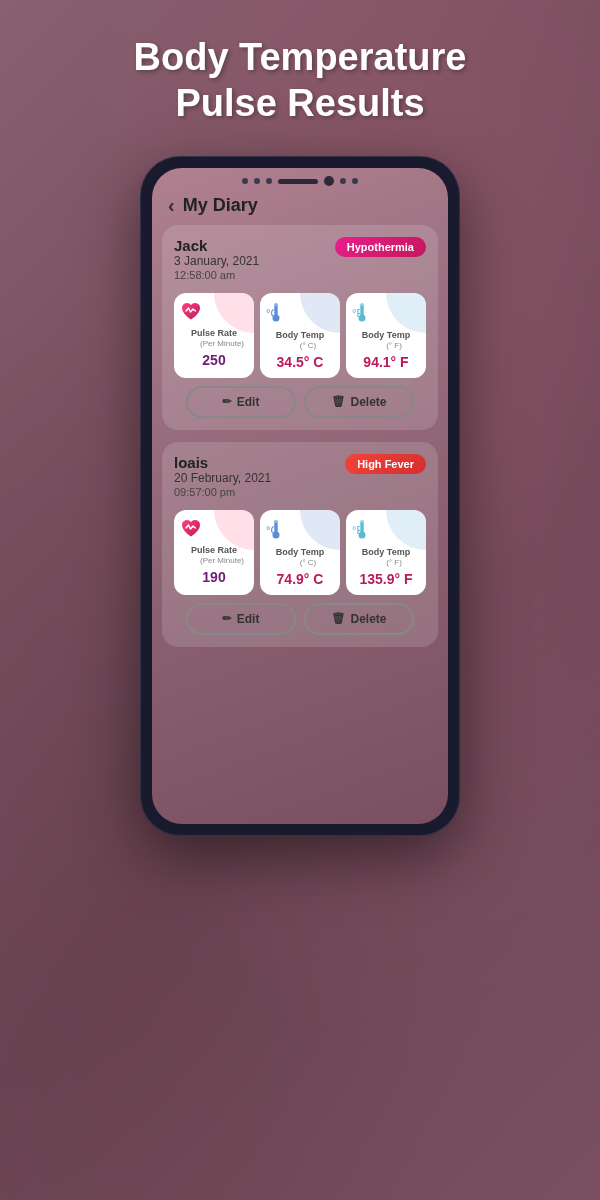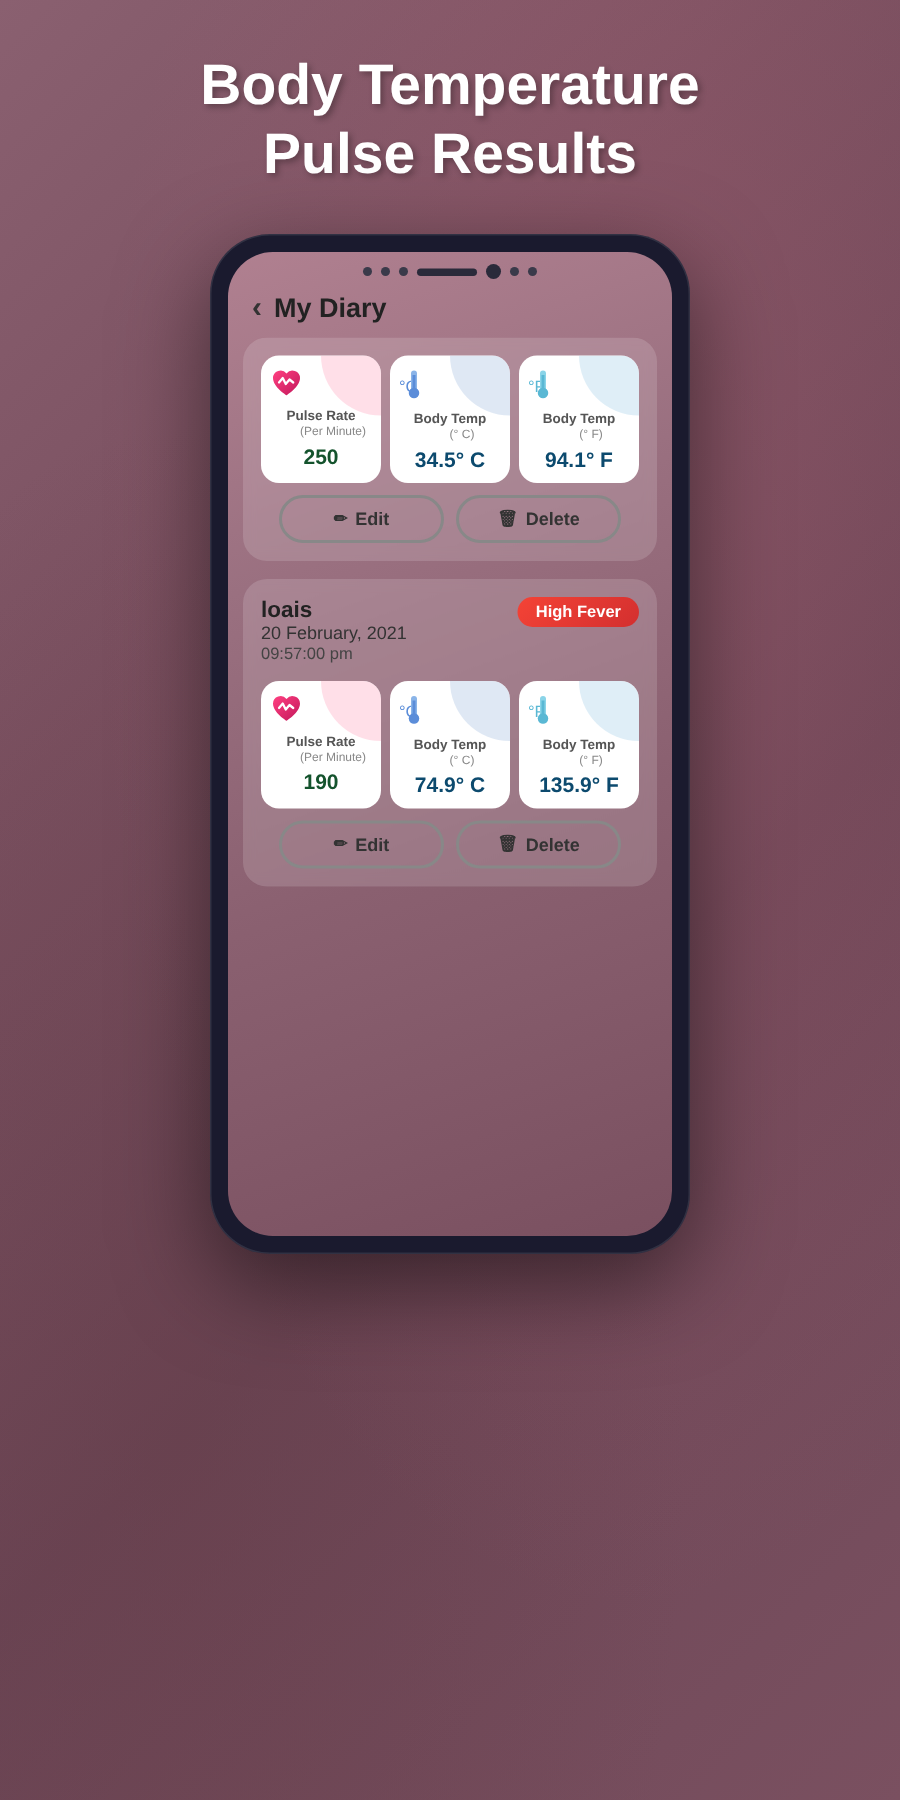--- a/index.html
+++ b/index.html
@@ -234,22 +234,22 @@
       margin-left: 16px;
     }
 
     .metric-value {
       font-size: 14px;
       font-weight: 800;
       margin-top: 4px;
       text-align: center;
     }
 
-    .value-red { color: #14532d; }
-    .value-blue { color: #0c4a6e; }
+    .value-red { color: #701a75; }
+    .value-blue { color: #be185d; }
 
     .card-actions {
       display: flex;
       gap: 8px;
       justify-content: center;
     }
 
     .action-btn {
       flex: 1;
       max-width: 110px;
@@ -298,20 +298,28 @@
       </div>
 
       <div class="app-header">
         <span class="back-btn">‹</span>
         <span class="header-title">My  Diary</span>
       </div>
 
       <div class="cards-scroll">
 
         <div class="record-card">
+          <div class="card-header">
+            <div>
+              <div class="patient-name">Jack</div>
+              <div class="card-date">3 January, 2021</div>
+              <div class="card-time">12:58:00 am</div>
+            </div>
+            <span class="status-badge badge-hypothermia">Hypothermia</span>
+          </div>
 
           <div class="metrics-row">
 
             <div class="metric-tile pulse-tile">
               <div class="metric-icon">
                 <svg width="22" height="20" viewBox="0 0 22 20">
                   <defs>
                     <linearGradient id="hg1" x1="0%" y1="0%" x2="100%" y2="100%">
                       <stop offset="0%" style="stop-color:#ff4081"></stop>
                       <stop offset="100%" style="stop-color:#c2185b"></stop>

